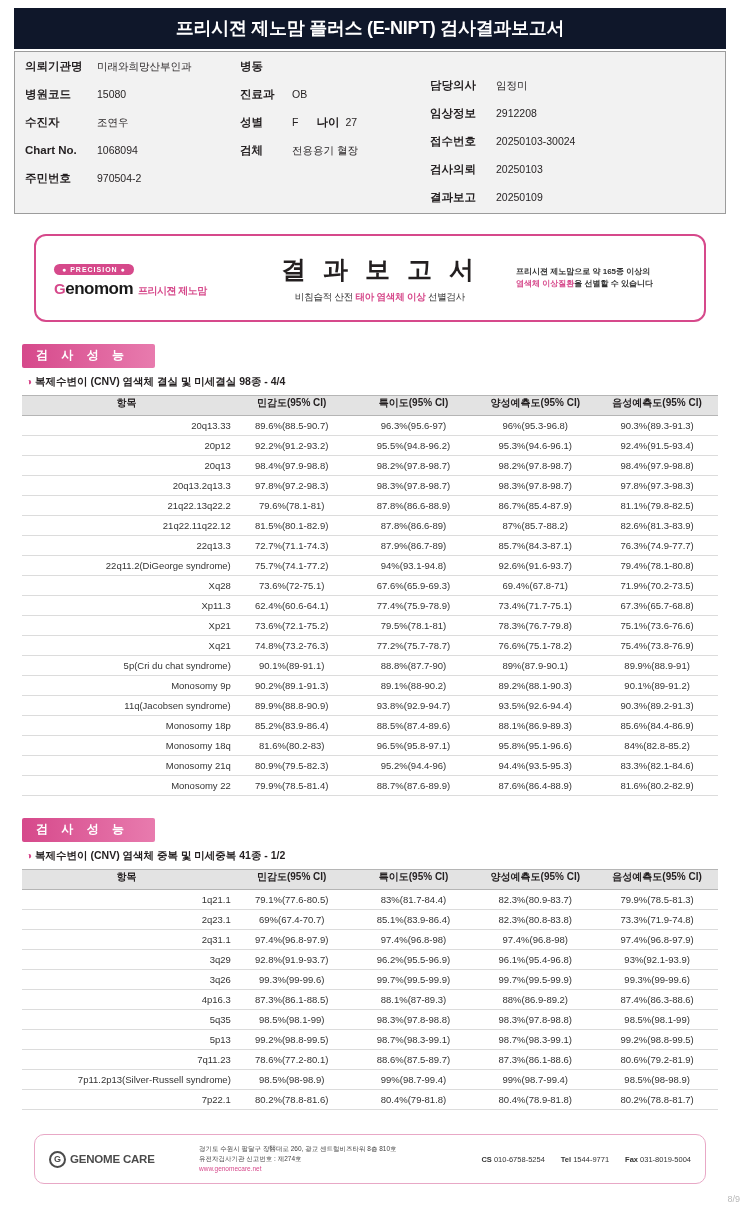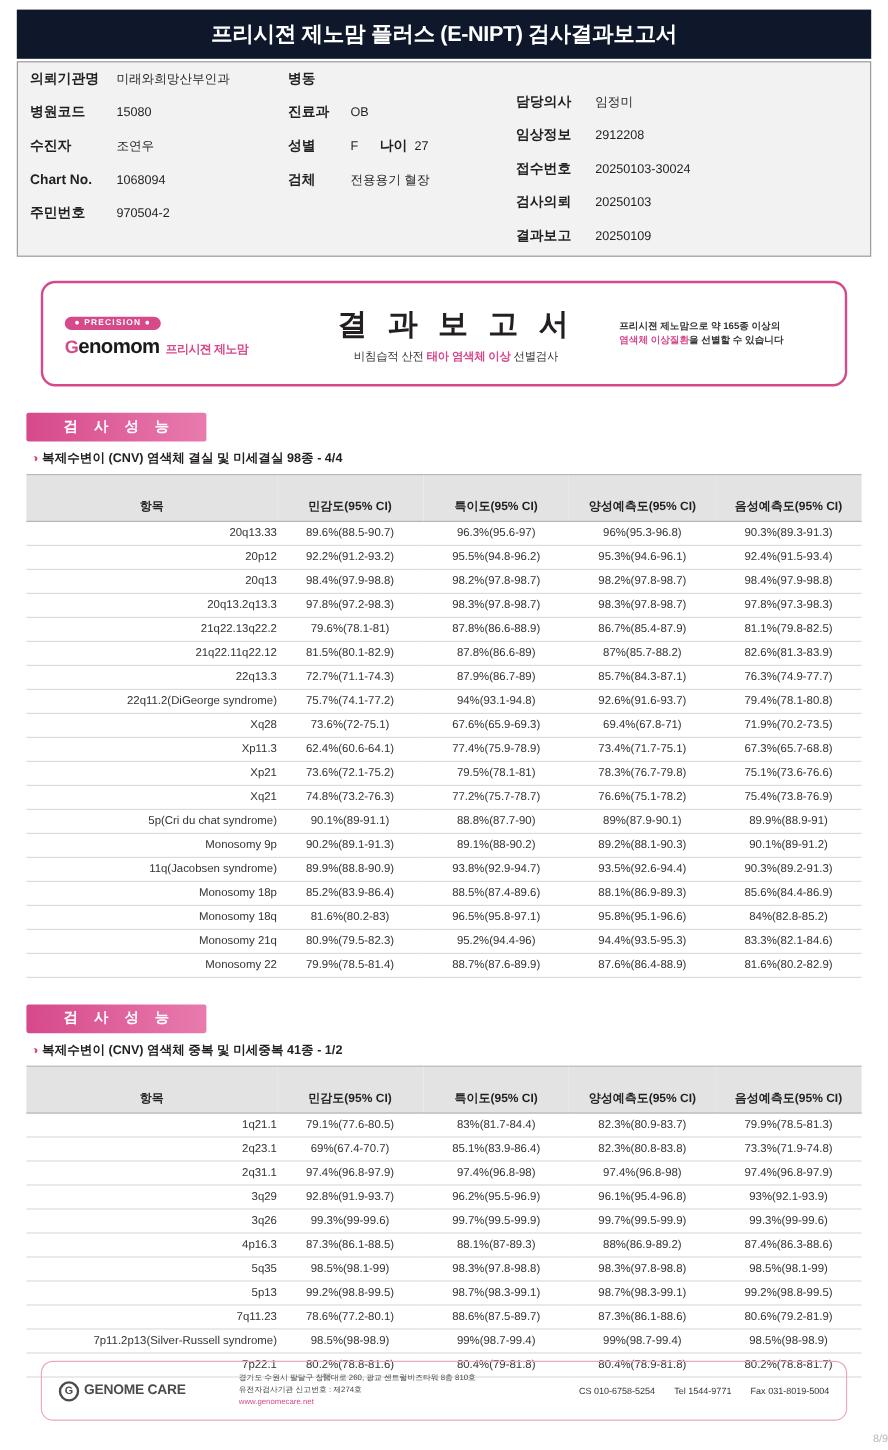--- a/index.html
+++ b/index.html
@@ -91,42 +91,42 @@
   .report-right .hl { color:#d6498b; }
 
   
   .section { margin: 22px 22px 0 22px; }
   .sec-head-wrap { position: relative; height: 22px; }
   .sec-head {
     display:inline-block;
     background: linear-gradient(90deg,#d6498b 0%, #e87bae 100%);
     color:#fff; font-size:12px; font-weight:bold;
     letter-spacing: 5px;
-    padding: 3px 26px 4px 31px;
+    padding: 3px 26px 4px 14px;
     border-radius: 2px;
   }
   .sec-sub {
     font-size: 10.5px; font-weight: bold; color:#231f20;
     margin: 9px 0 6px 4px;
   }
   .sec-sub .bullet { color:#d6498b; font-size:10px; margin-right:3px; }
 
   
   table.cnv {
     width: 100%;
     border-collapse: collapse;
     font-size: 9.5px;
   }
   table.cnv thead th {
     background: #e3e3e3;
     border-top: 1px solid #b5b5b5;
     border-bottom: 1px solid #b5b5b5;
     font-size: 10px;
     font-weight: bold;
-    padding: 19px 0 5px 0;
+    padding: 0 0 5px 0;
     text-align: center;
     color:#231f20;
   }
   table.cnv tbody td {
     border-bottom: 1px solid #dcdcdc;
     padding: 4px 0 4px 0;
     text-align: center;
     color: #333;
     height: 19px;
   }
@@ -151,21 +151,21 @@
   .gc-logo { display:flex; align-items:center; width:150px; }
   .gc-circle {
     width:17px;height:17px;border-radius:50%;
     border:2px solid #4b4b4b; display:flex;align-items:center;justify-content:center;
     font-size:9px;font-weight:bold;color:#4b4b4b; margin-right:4px;
   }
   .gc-text { font-size:11.5px; font-weight:bold; color:#4b4b4b; letter-spacing:-0.2px;}
   .foot-addr { flex:1; font-size:6.5px; color:#444; line-height:1.5; }
   .foot-addr .url { color:#d6498b; }
   .foot-contact { font-size:7.5px; color:#333; display:flex; gap:16px; }
-  .foot-contact b { font-weight:normal; }
+  .foot-contact b { font-weight:bold; }
   .pagenum {
     position:absolute; bottom:12px; left:0; right:0;
     text-align:right; font-size:9px; color:#b9b9b9;
   }
 </style>
 </head>
 <body>
 
 <div class="page">
 

